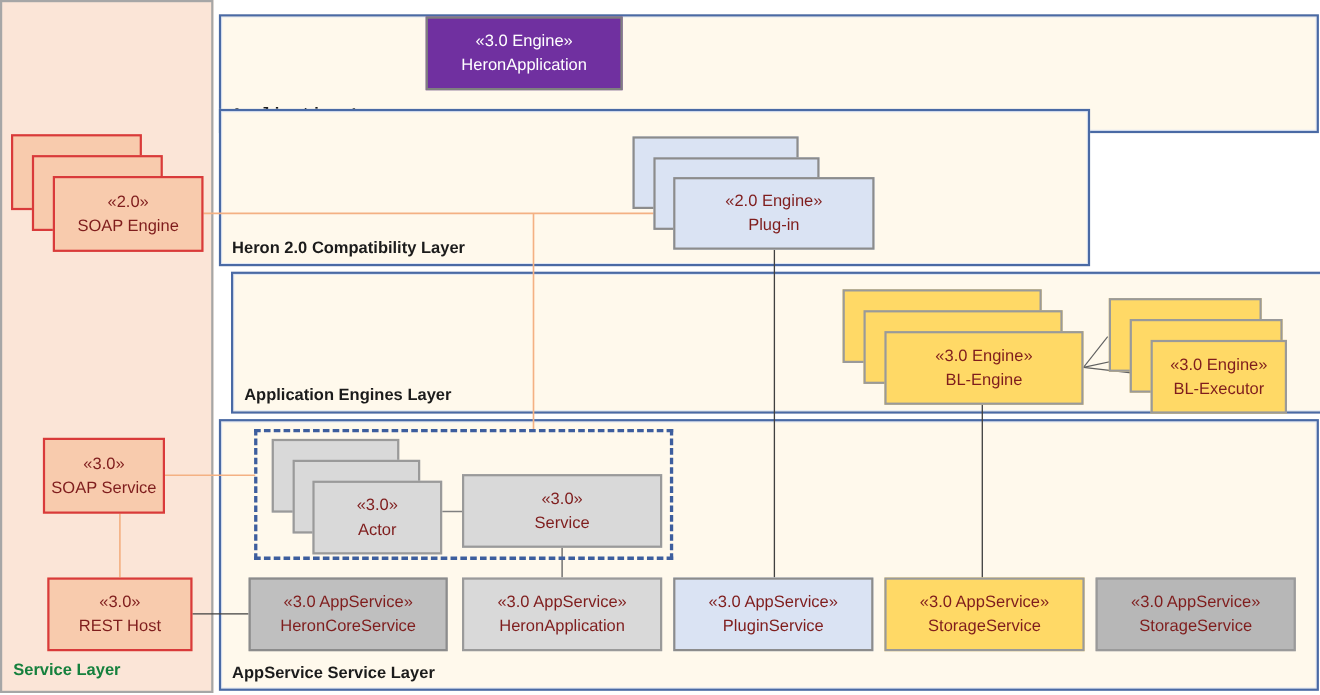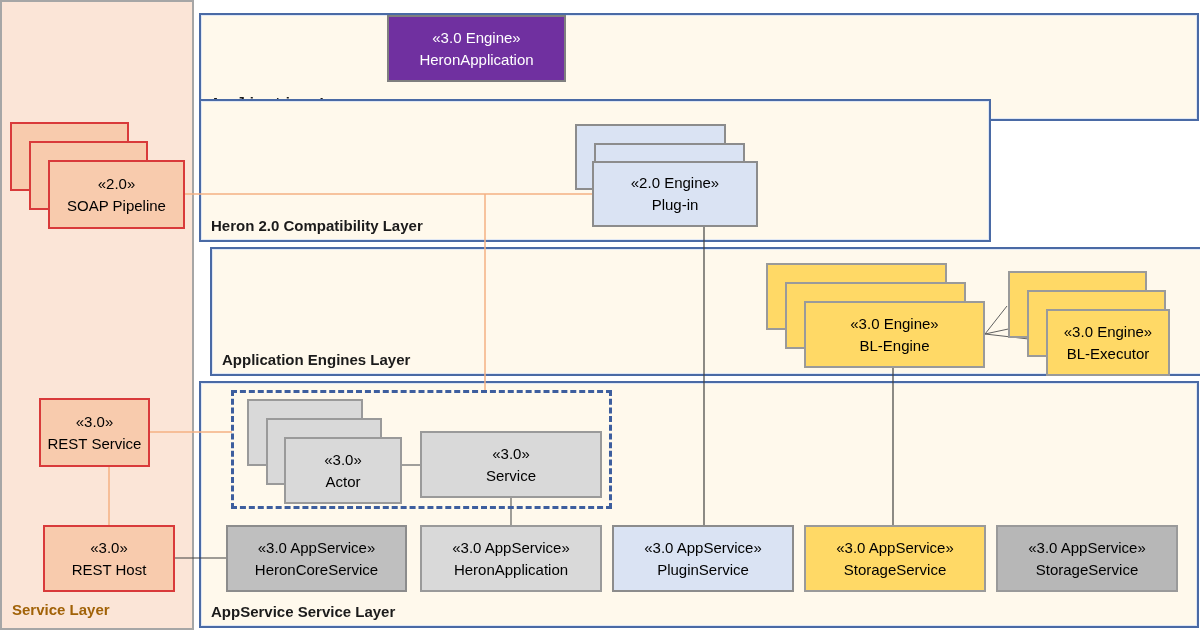--- a/index.html
+++ b/index.html
@@ -16,25 +16,25 @@
   .layer {
     background: #fff9ec; border: 2px solid #4a6aa5;
     box-shadow: inset 0 0 0 1px #dfe7f4;
   }
   .layer-label {
     position: absolute; left: 10px; bottom: 6px;
     font-weight: bold; font-size: 15px; color: #1b1b1b; white-space: nowrap;
   }
   .svc-label {
     position: absolute; left: 10px; bottom: 10px;
-    font-weight: bold; font-size: 15px; color: #a16207;
+    font-weight: bold; font-size: 15px; color: #15803d;
   }
   .box {
     display: flex; flex-direction: column; align-items: center; justify-content: center;
-    text-align: center; font-size: 15px; line-height: 22px; color: #000000;
+    text-align: center; font-size: 15px; line-height: 22px; color: #7f1d1d;
   }
   .box span { display: block; white-space: nowrap; }
   .red { background: #f8cbad; border: 2px solid #d93a3a; }
   .blue { background: #dae3f3; border: 2px solid #8c8c8c; }
   .yellow { background: #ffd966; border: 2px solid #9a9a9a; }
   .lgray { background: #d9d9d9; border: 2px solid #9a9a9a; }
   .dgray { background: #bfbfbf; border: 2px solid #8c8c8c; }
   .mgray { background: #b7b7b7; border: 2px solid #9a9a9a; }
   .purple { background: #7030a0; border: 2px solid #7f7f7f; color: #ffffff; }
   .dashed-group { border: 3px dashed #3d5e9e; background: transparent; }
@@ -77,47 +77,47 @@
 
 <div class="abs box purple" style="left:387px; top:15px; width:179px; height:67px;">
   <span>«3.0 Engine»</span>
   <span>HeronApplication</span>
 </div>
 
 <div class="abs red" style="left:10px; top:122px; width:119px; height:69px;"></div>
 <div class="abs red" style="left:29px; top:141px; width:119px; height:69px;"></div>
 <div class="abs box red" style="left:48px; top:160px; width:137px; height:69px;">
   <span>«2.0»</span>
-  <span>SOAP Pipeline</span>
+  <span>SOAP Engine</span>
 </div>
 
 <div class="abs blue" style="left:575px; top:124px; width:151px; height:66px;"></div>
 <div class="abs blue" style="left:594px; top:143px; width:151px; height:66px;"></div>
-<div class="abs box blue" style="left:592px; top:161px; width:166px; height:66px;">
+<div class="abs box blue" style="left:612px; top:161px; width:183px; height:66px;">
   <span>«2.0 Engine»</span>
   <span>Plug-in</span>
 </div>
 
 <div class="abs yellow" style="left:766px; top:263px; width:181px; height:67px;"></div>
 <div class="abs yellow" style="left:785px; top:282px; width:181px; height:67px;"></div>
 <div class="abs box yellow" style="left:804px; top:301px; width:181px; height:67px;">
   <span>«3.0 Engine»</span>
   <span>BL-Engine</span>
 </div>
 
 <div class="abs yellow" style="left:1008px; top:271px; width:139px; height:67px;"></div>
 <div class="abs yellow" style="left:1027px; top:290px; width:139px; height:67px;"></div>
 <div class="abs box yellow" style="left:1046px; top:309px; width:124px; height:67px;">
   <span>«3.0 Engine»</span>
   <span>BL-Executor</span>
 </div>
 
 <div class="abs box red" style="left:39px; top:398px; width:111px; height:69px;">
   <span>«3.0»</span>
-  <span>REST Service</span>
+  <span>SOAP Service</span>
 </div>
 <div class="abs box red" style="left:43px; top:525px; width:132px; height:67px;">
   <span>«3.0»</span>
   <span>REST Host</span>
 </div>
 
 <div class="abs dashed-group" style="left:231px; top:390px; width:381px; height:119px;"></div>
 <div class="abs lgray" style="left:247px; top:399px; width:116px; height:67px;"></div>
 <div class="abs lgray" style="left:266px; top:418px; width:116px; height:67px;"></div>
 <div class="abs box lgray" style="left:284px; top:437px; width:118px; height:67px;">

